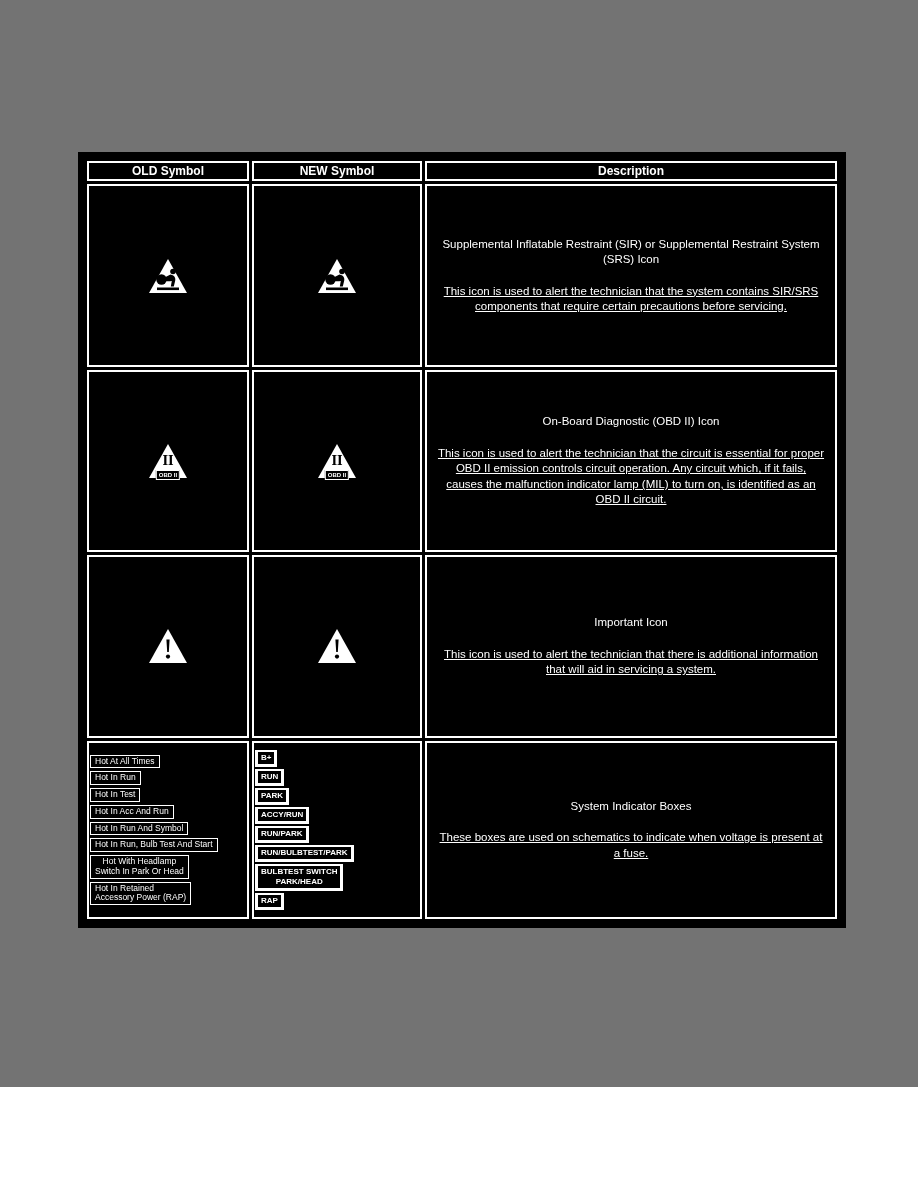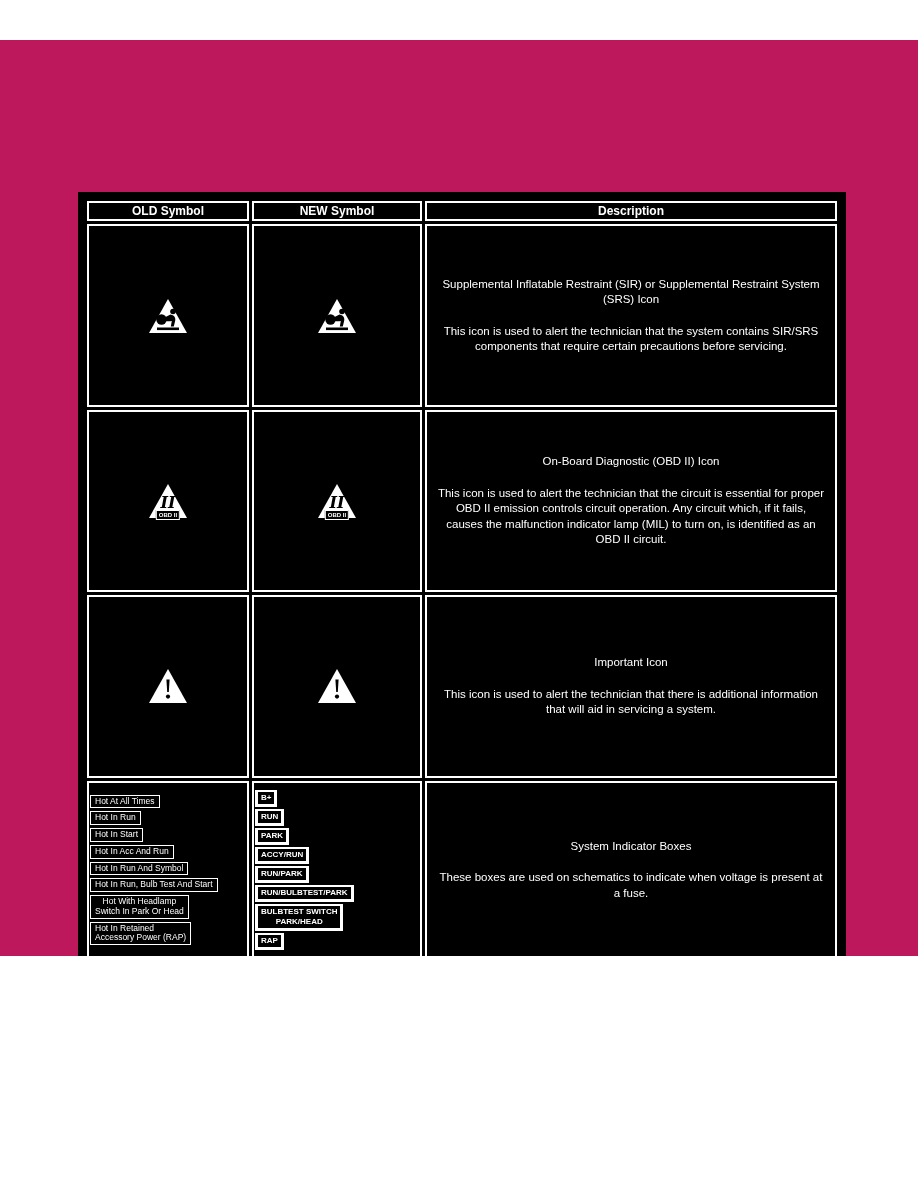--- a/index.html
+++ b/index.html
@@ -4,24 +4,23 @@
 <style>
   html, body {
     margin: 0;
     padding: 0;
     background: #ffffff;
     font-family: "Liberation Sans", sans-serif;
   }
   .page {
     position: relative;
     width: 918px;
-    height: 916px;
-    background: #be185d;
+    height: 1087px;
+    background: #737373;
     overflow: hidden;
-    margin-top: 40px;
   }
   .table-block {
     position: absolute;
     left: 78px;
     top: 152px;
     width: 768px;
     height: 776px;
     background: #000000;
     box-sizing: border-box;
     padding: 6px;
@@ -51,44 +50,43 @@
     vertical-align: middle;
   }
   td.desccell {
     vertical-align: middle;
     text-align: center;
     font-size: 11.5px;
     line-height: 1.35;
     padding: 5px 10px;
   }
   .desc-title { margin: 0 auto 1.4em auto; max-width: 402px; }
-  .desc-body  { margin: 0 auto; max-width: 406px; }
+  .desc-body  { margin: 0 auto; max-width: 406px; text-decoration: underline; }
   tr.row-sym  td { height: 178px; }
   tr.row-volt td { height: 174px; }
 
   
   .tri-wrap {
     position: relative;
     display: inline-block;
     width: 40px;
     height: 36px;
     vertical-align: middle;
   }
   .tri-wrap svg { display: block; width: 40px; height: 36px; }
   .obd-numeral {
     position: absolute;
     left: 0; right: 0;
     top: 12px;
     text-align: center;
     color: #000;
     font-family: "DejaVu Serif", serif;
     font-weight: bold;
-    font-size: 16px;
+    font-size: 12px;
     line-height: 1;
-    font-style: italic;
   }
   .obd-label {
     position: absolute;
     left: 50%;
     bottom: -1px;
     transform: translateX(-50%);
     background: #000;
     color: #fff;
     border: 1px solid #fff;
     font-size: 6px;
@@ -227,21 +225,21 @@
           <p class="desc-title">Important Icon</p>
           <p class="desc-body">This icon is used to alert the technician that there is additional information that will aid in servicing a system.</p>
         </td>
       </tr>
 
       <tr class="row-volt">
         <td class="symcell">
           <div class="volt-stack">
             <div class="old-box">Hot At All Times</div>
             <div class="old-box">Hot In Run</div>
-            <div class="old-box">Hot In Start</div>
+            <div class="old-box">Hot In Test</div>
             <div class="old-box">Hot In Acc And Run</div>
             <div class="old-box">Hot In Run And Symbol</div>
             <div class="old-box">Hot In Run, Bulb Test And Start</div>
             <div class="old-box">Hot With Headlamp
 Switch In Park Or Head</div>
             <div class="old-box align-left">Hot In Retained
 Accessory Power (RAP)</div>
           </div>
         </td>
         <td class="symcell">

